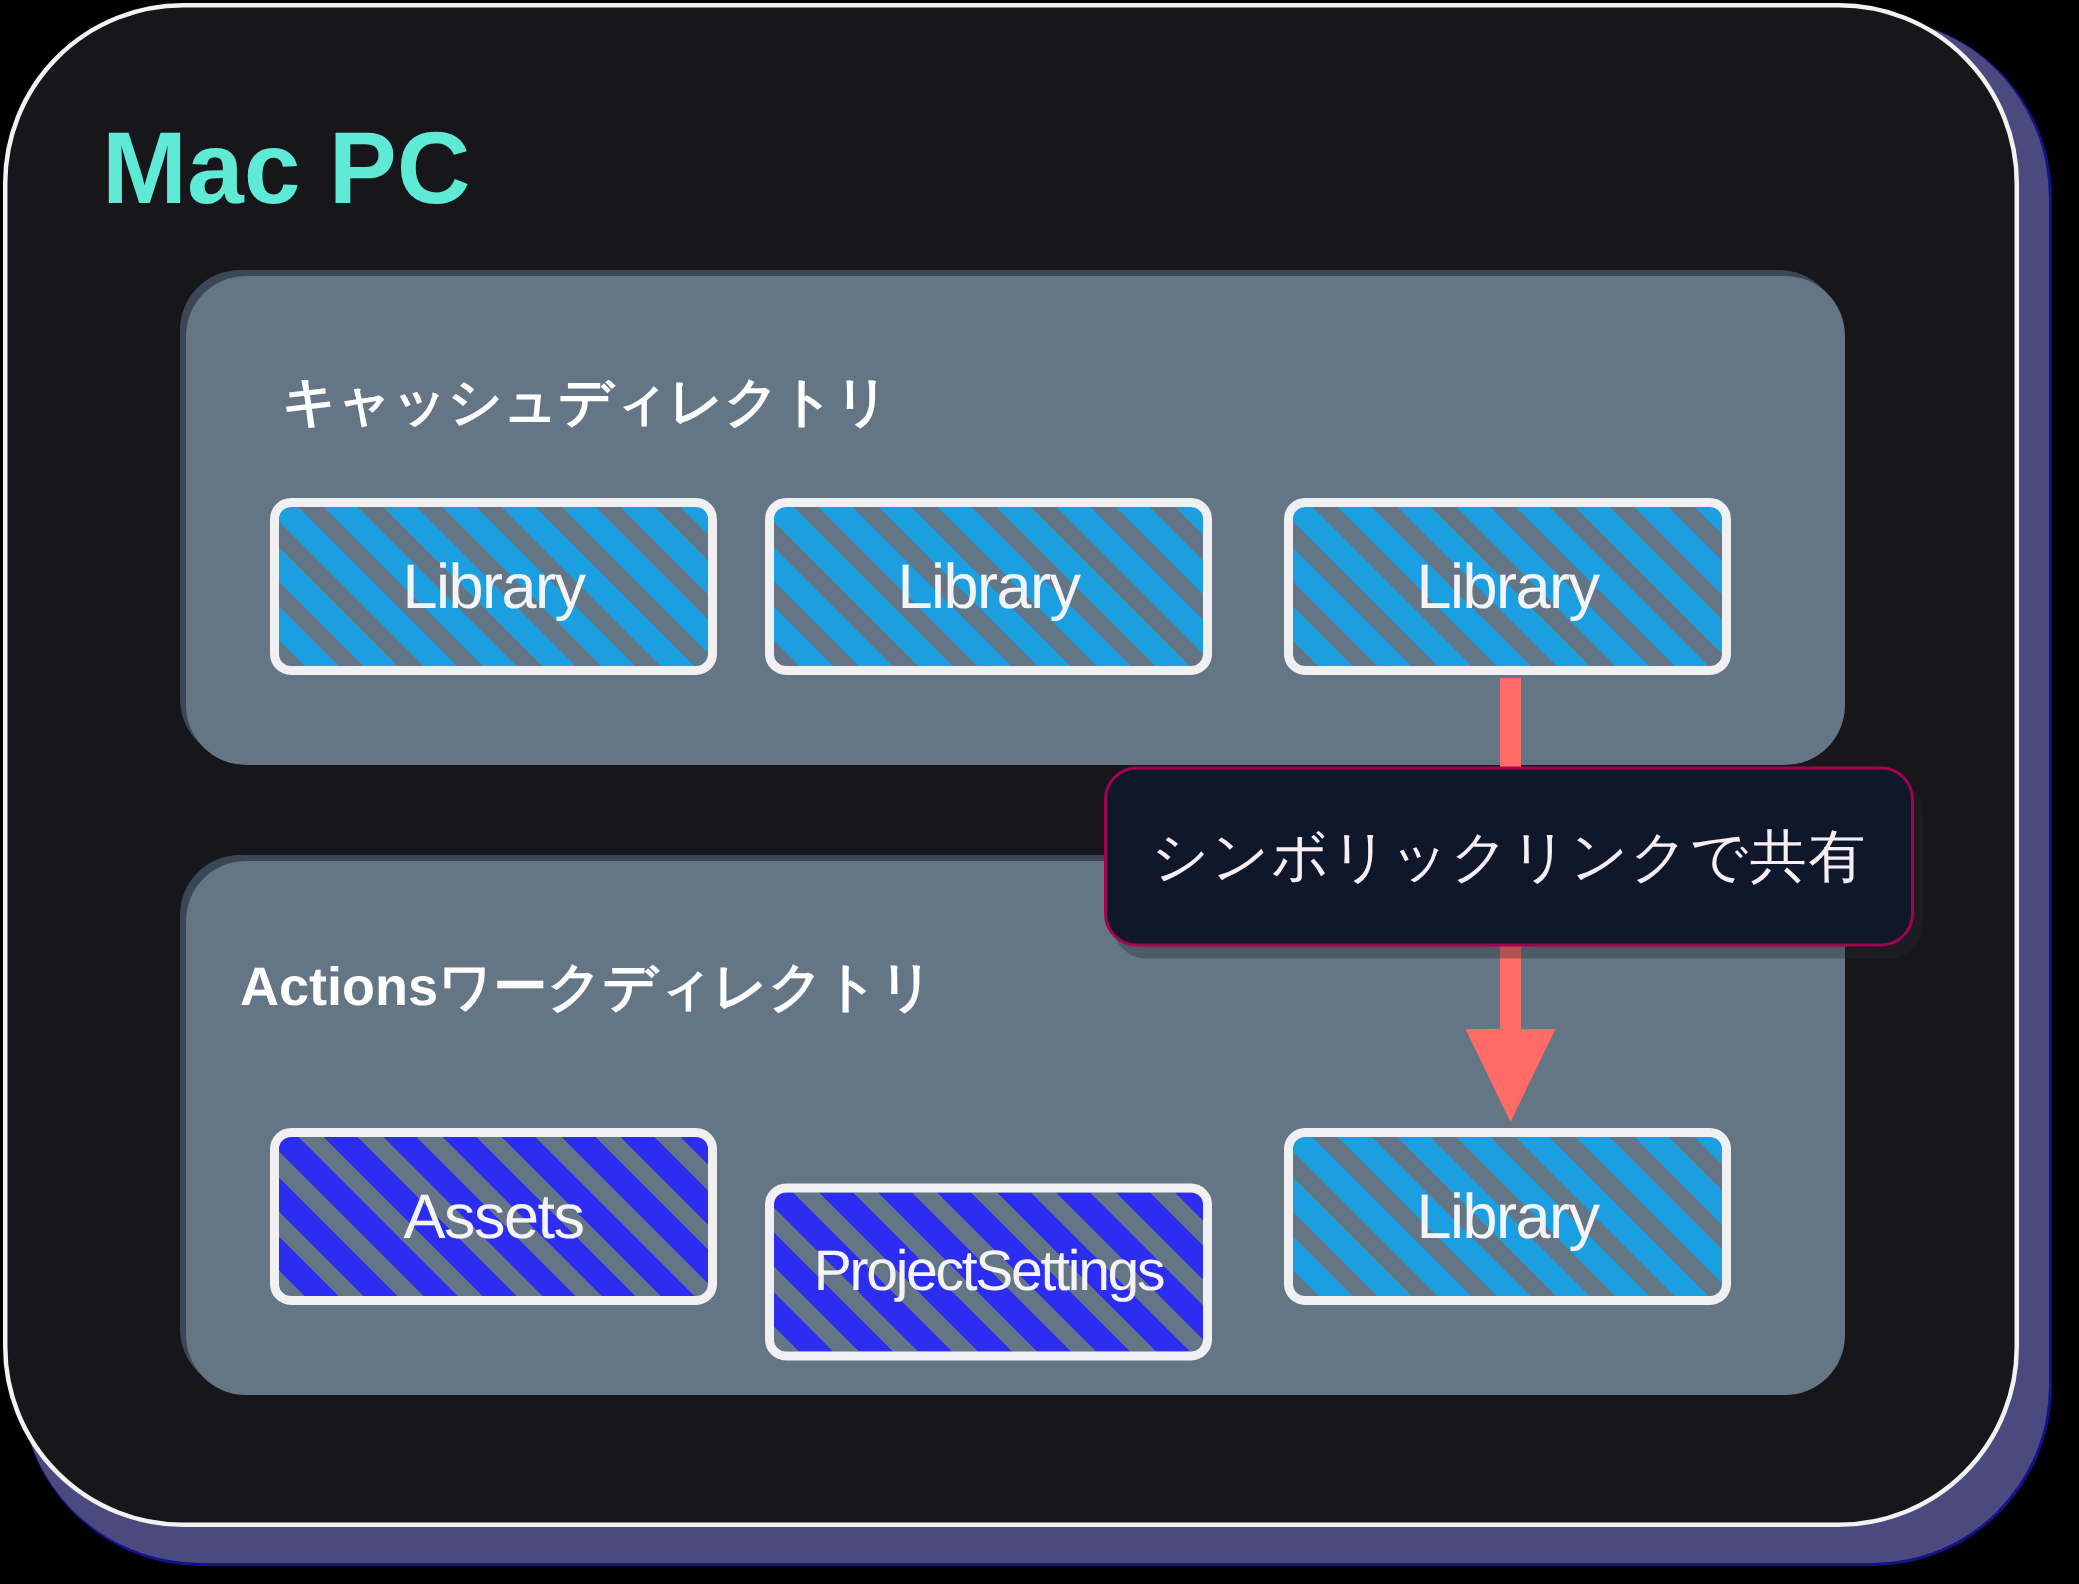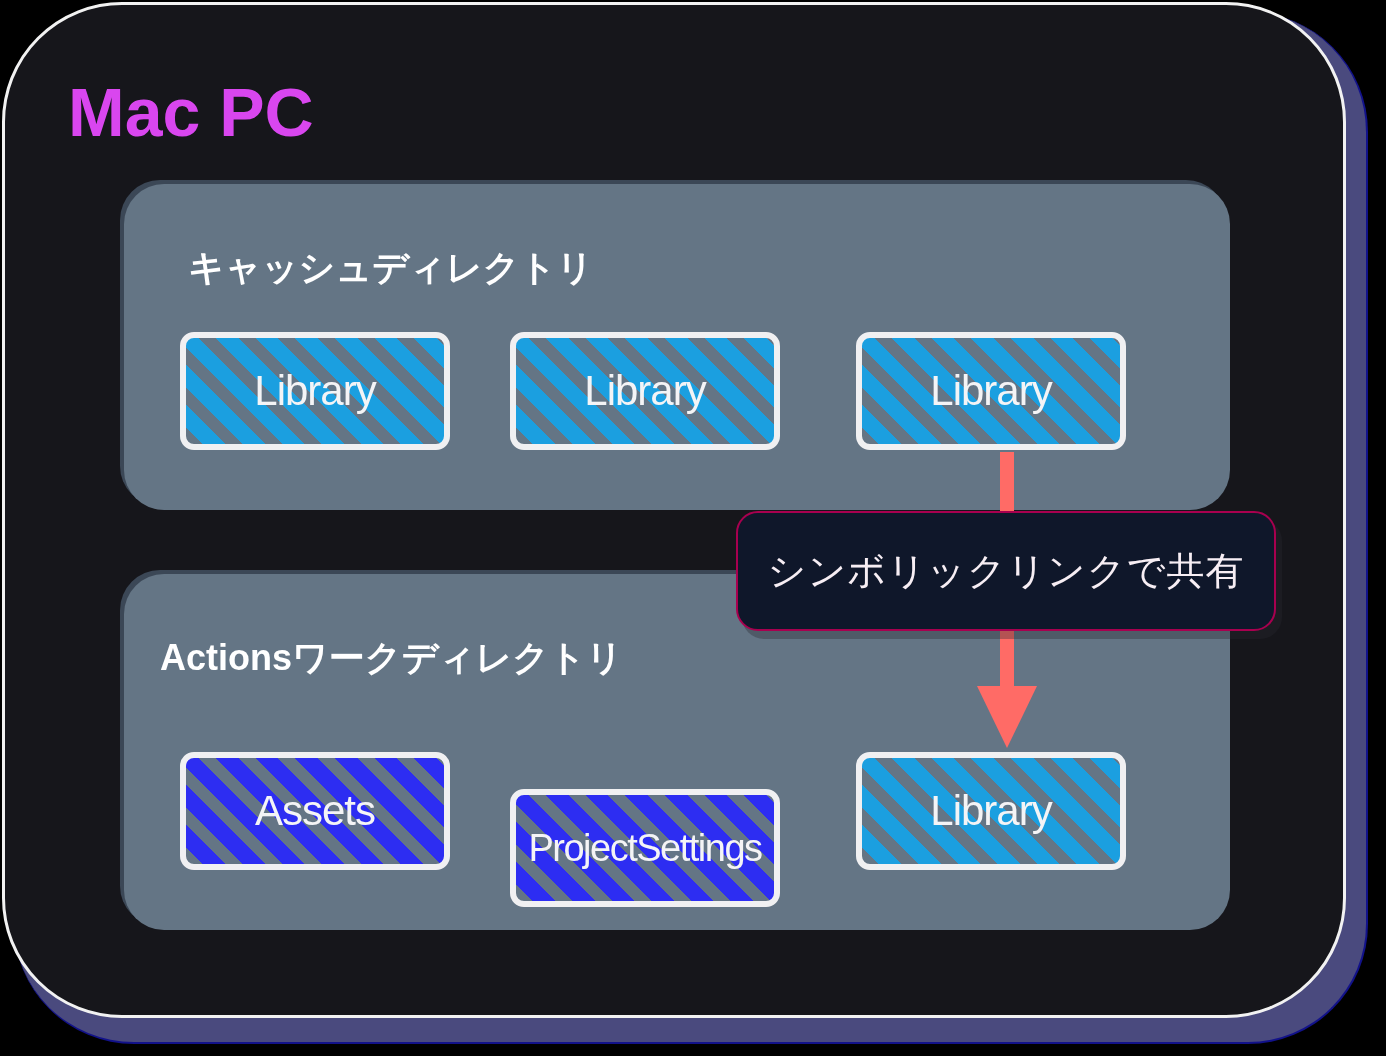--- a/index.html
+++ b/index.html
@@ -10,36 +10,36 @@
   .mac-shadow {
     position: absolute; left: 14px; top: 12px; width: 1352px; height: 1030px;
     background: #4a4a7e; border-radius: 120px; border-right: 2px solid #12128a; border-bottom: 2px solid #12128a;
   }
   .mac {
     position: absolute; left: 2px; top: 2px; width: 1344px; height: 1016px;
     background: #16161b; border-radius: 120px; border: 3px solid #f2f2f2; box-sizing: border-box;
   }
   .mac-title {
     position: absolute; left: 68px; top: 72px; font-family: "Liberation Sans", sans-serif;
-    font-weight: bold; font-size: 68px; color: #d946ef; line-height: 80px; letter-spacing: 0px;
+    font-weight: bold; font-size: 68px; color: #5eead4; line-height: 80px; letter-spacing: 0px;
   }
   .panel {
     position: absolute; background: #647585; border-radius: 40px;
     box-shadow: -4px -4px 0 #3b4756;
   }
   .panel-cache { left: 124px; top: 184px; width: 1106px; height: 326px; }
   .panel-work { left: 124px; top: 574px; width: 1106px; height: 356px; }
   .panel-title {
     position: absolute; font-weight: bold; font-size: 36px; color: #ffffff; white-space: nowrap;
   }
   .panel-cache .panel-title { left: 28px; top: 60px; margin-left: 36px; }
   .panel-work .panel-title { left: 36px; top: 60px; font-family: Liberation Sans, sans-serif; }
 
   .box {
-    position: absolute; width: 270px; height: 118px; box-sizing: border-box;
+    position: absolute; width: 298px; height: 118px; box-sizing: border-box;
     border: 6px solid #f0f0f2; border-radius: 14px;
     display: flex; align-items: center; justify-content: center;
   }
   .box.cyan {
     background: repeating-linear-gradient(45deg, #647585 0px, #647585 12px, #1b9fe0 12px, #1b9fe0 28px);
   }
   .box.blue {
     background: repeating-linear-gradient(45deg, #647585 0px, #647585 12px, #2d2df2 12px, #2d2df2 28px);
   }
   .box-label {

